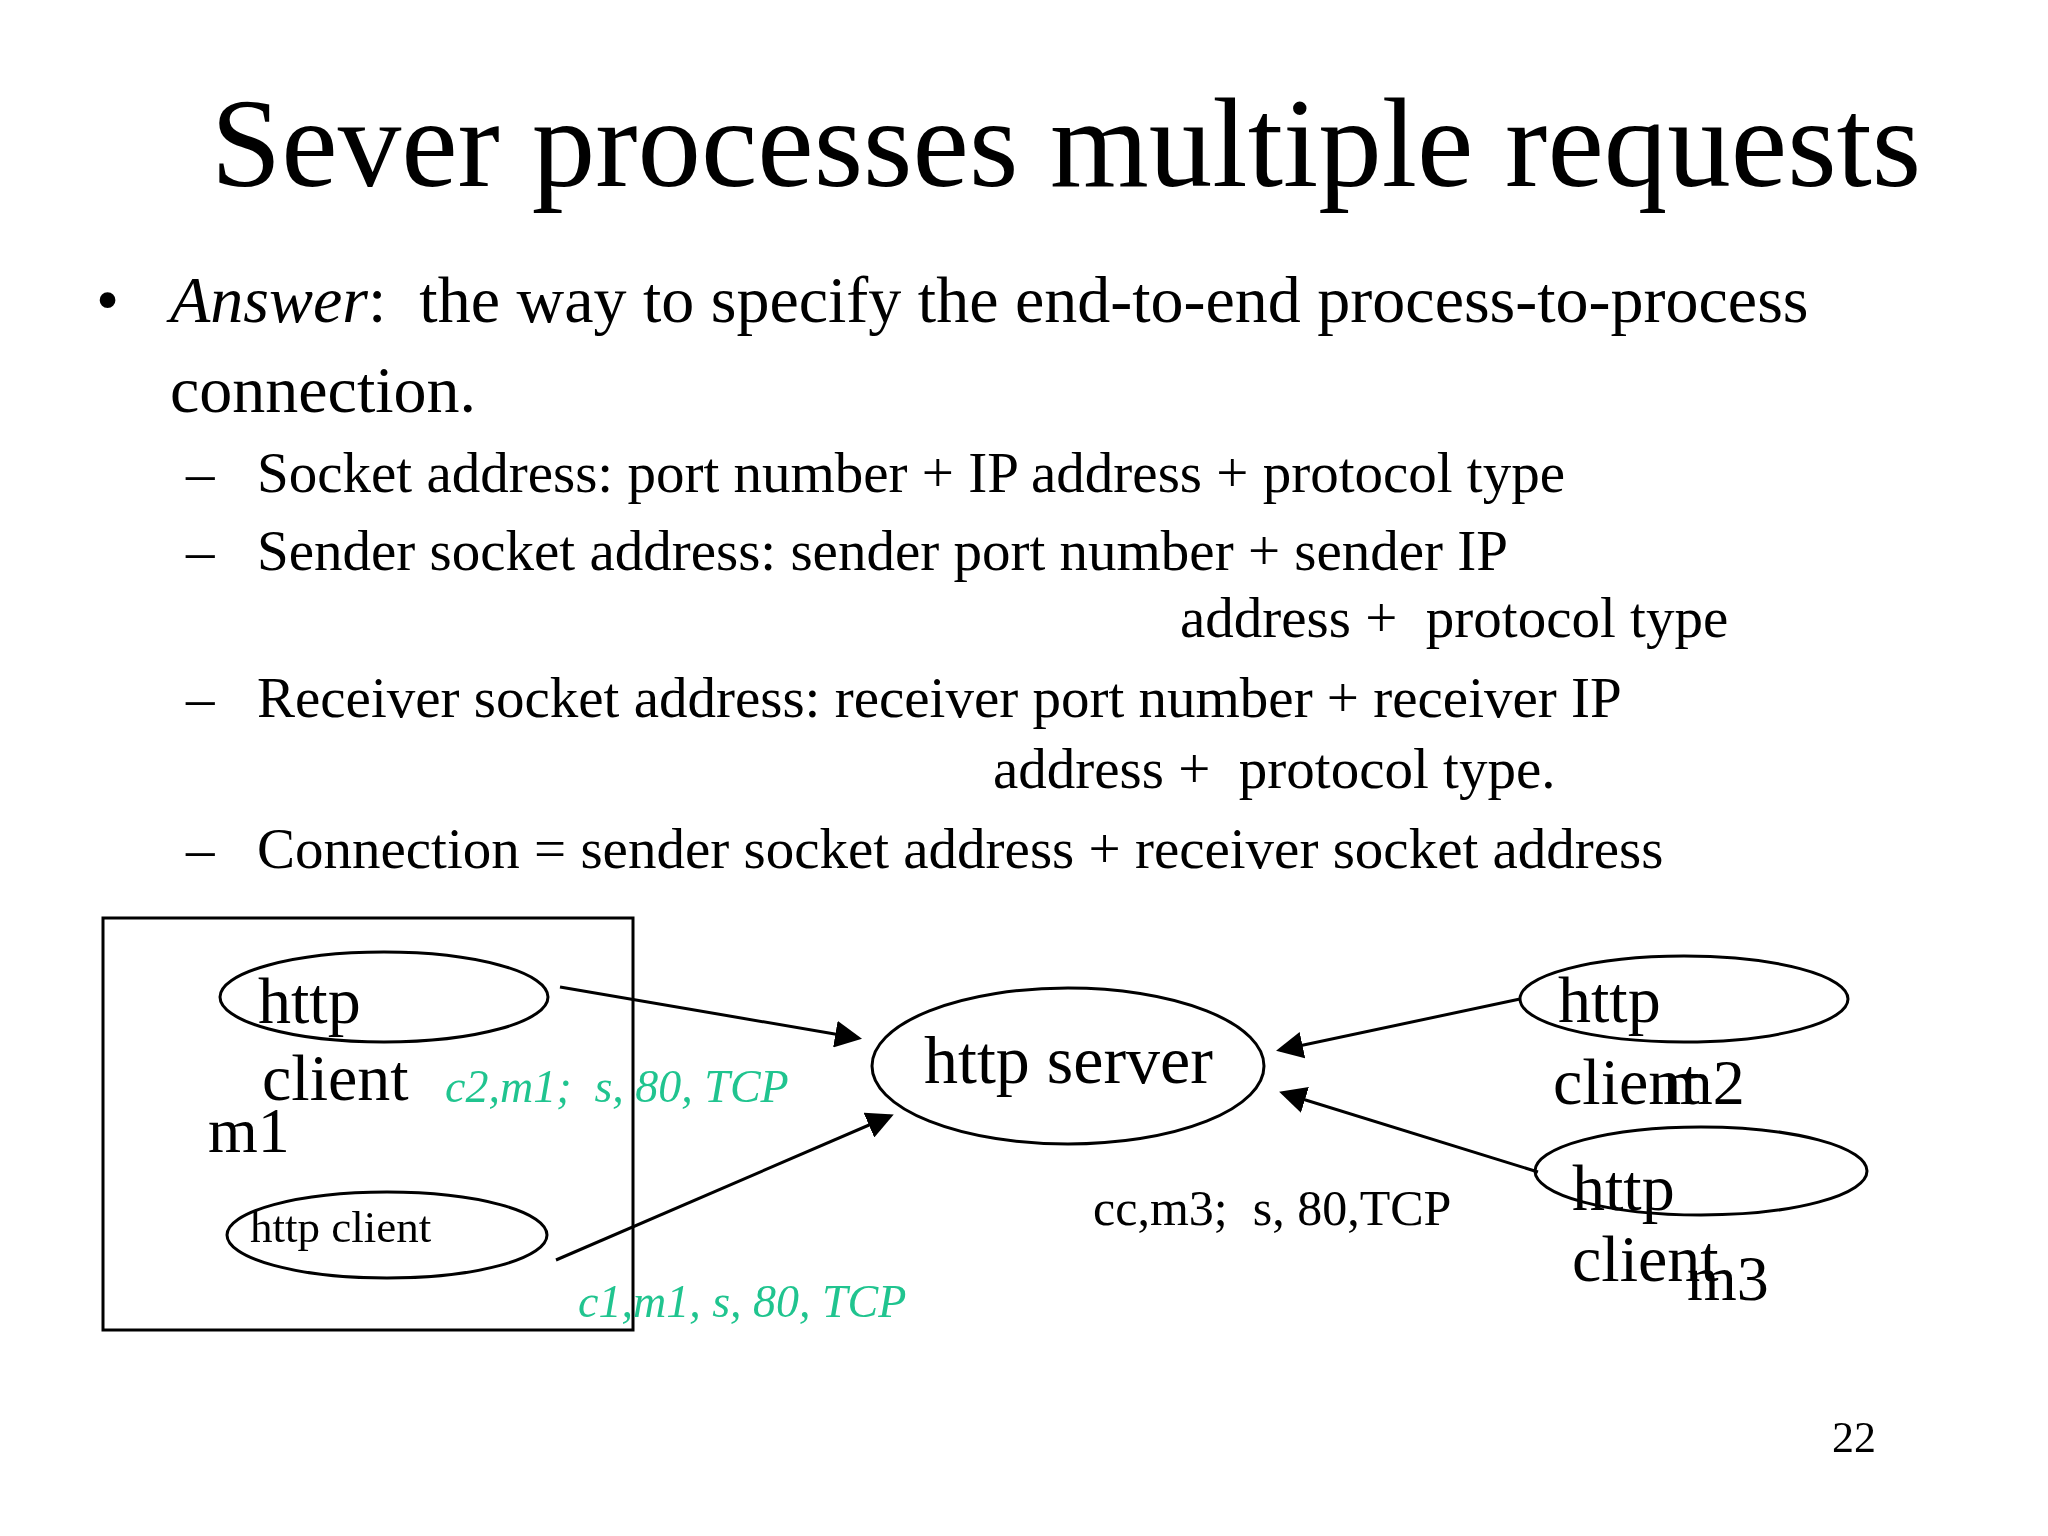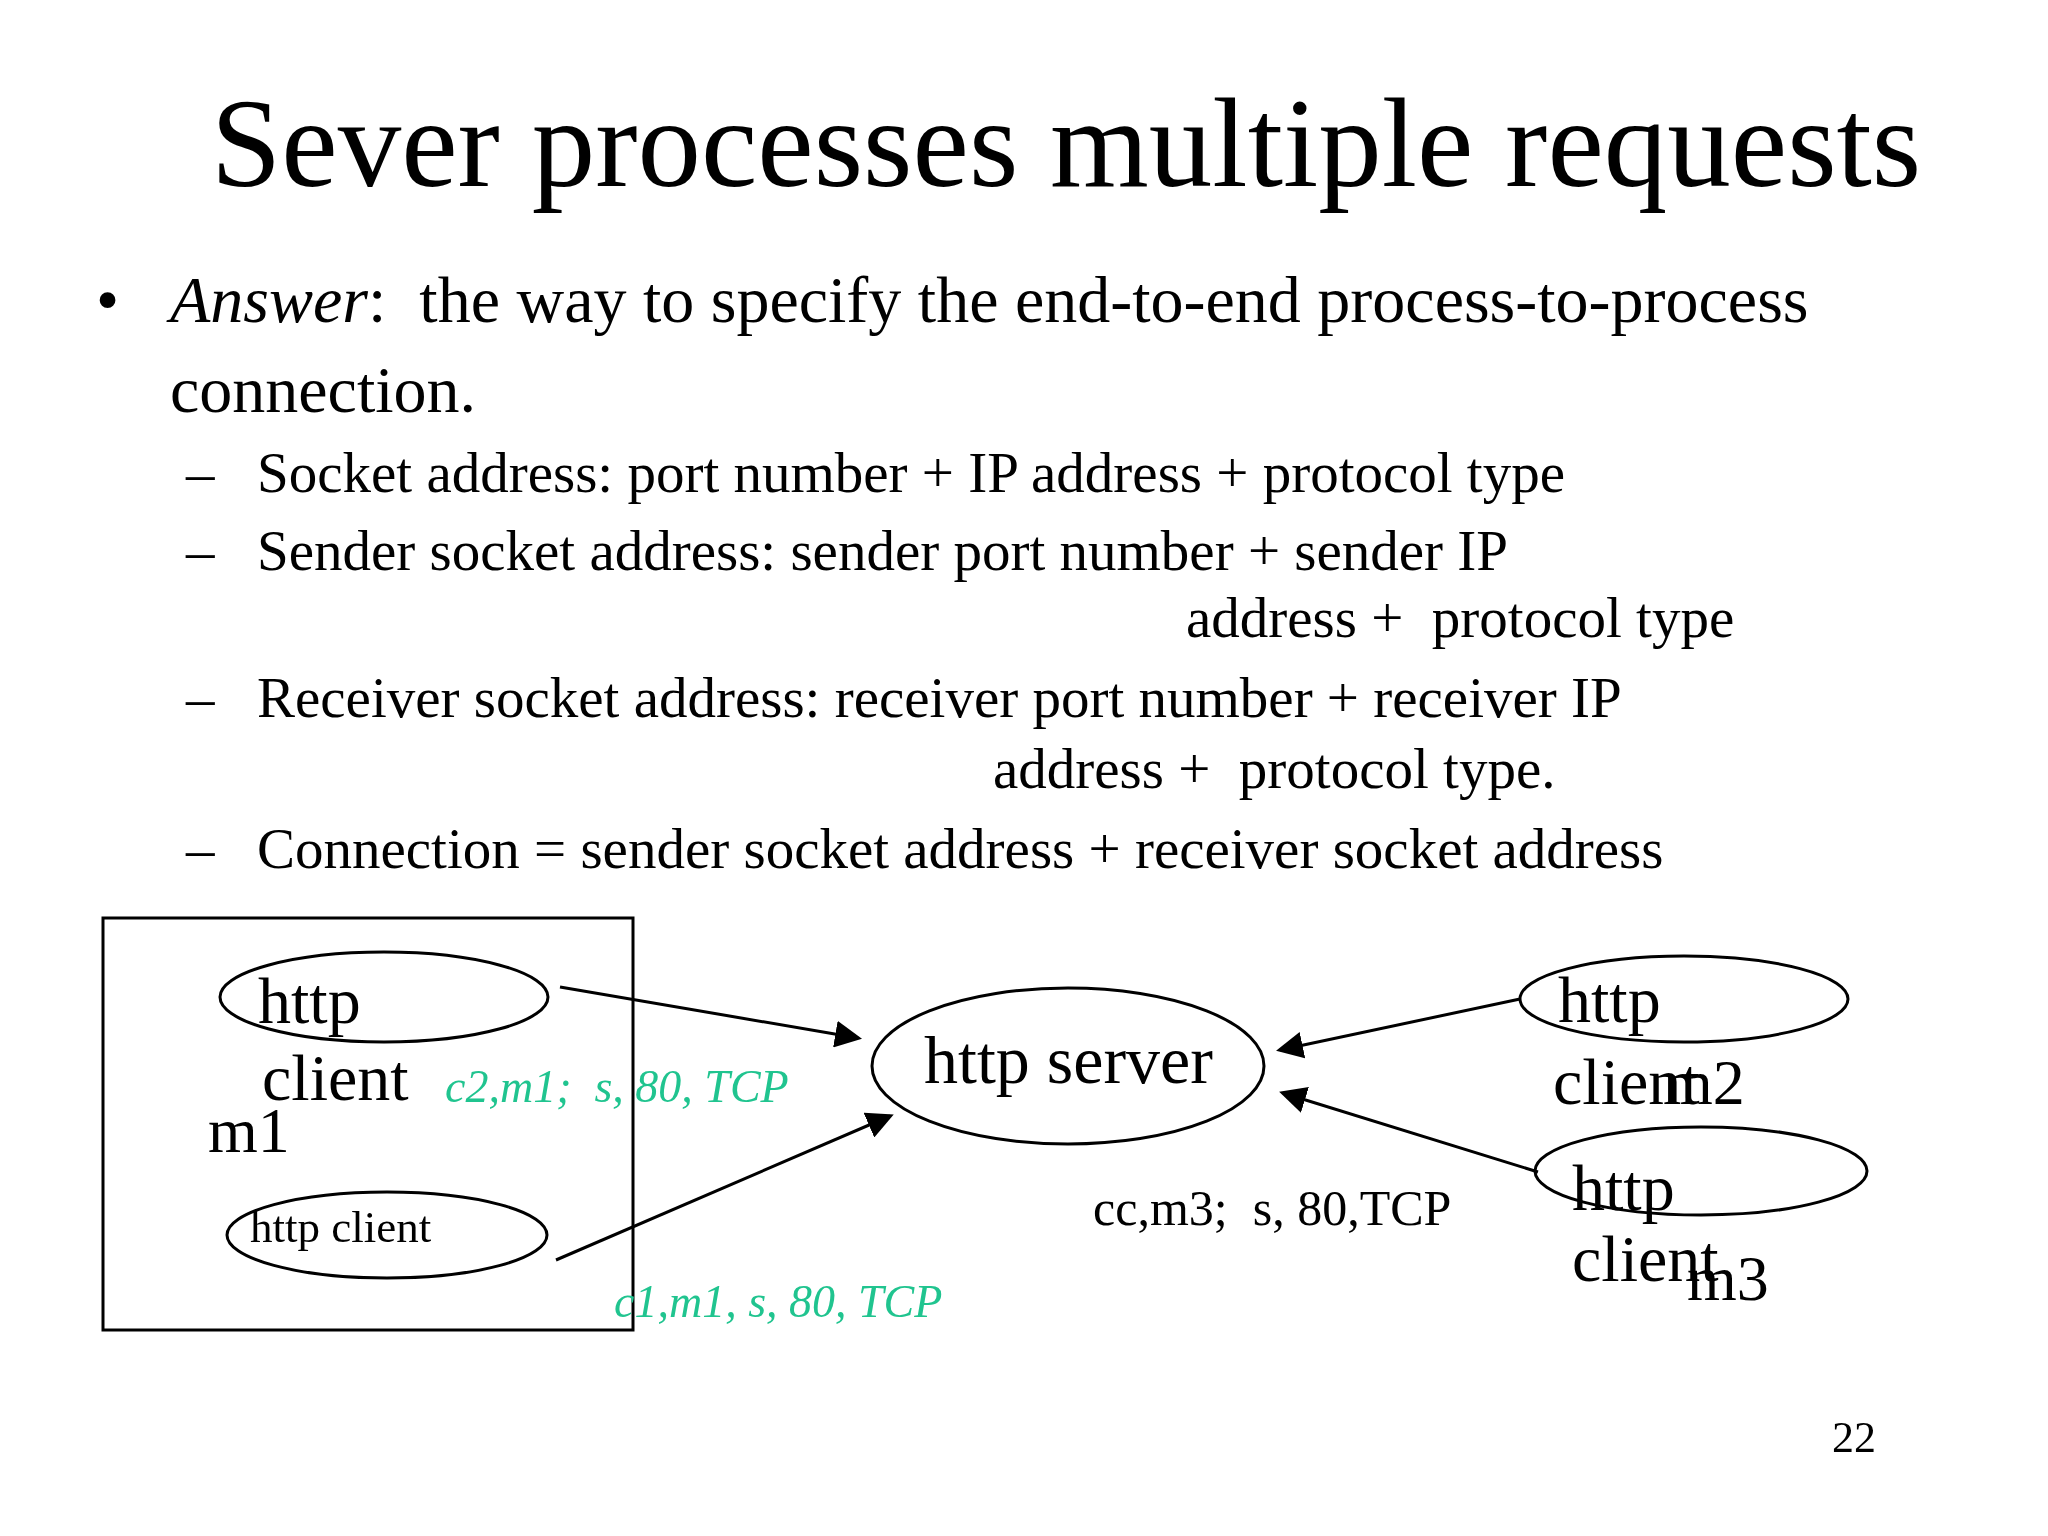--- a/index.html
+++ b/index.html
@@ -21,41 +21,41 @@
   }
   .b1-marker { left: 96px; top: 267px; font-size: 66px; }
   .b1-line   { left: 170px; font-size: 66px; }
   .b1-l1 { top: 267px; }
   .b1-l2 { top: 357px; }
   .italic { font-style: italic; }
   .dash { left: 186px; font-size: 57px; }
   .sub  { left: 257px; font-size: 57px; }
   .s1 { top: 444px; }
   .s2 { top: 522px; }
-  .s2c { left: 1180px; top: 589px; font-size: 57px; margin-left: 6px; }
+  .s2c { left: 1180px; top: 589px; font-size: 57px; }
   .s3 { top: 669px; }
   .s3c { left: 993px; top: 740px; font-size: 57px; }
   .s4 { top: 820px; }
   .diagram-svg { position:absolute; left:0; top:0; }
   .lbl { font-size: 66px; }
   .lbl-a-http   { left: 258px;  top: 968px; }
   .lbl-a-client { left: 262px;  top: 1045px; }
   .lbl-b        { left: 250px;  top: 1205px; font-size: 45px; }
   .lbl-server   { left: 924px;  top: 1026px; font-size: 68px; }
   .lbl-m2-http   { left: 1558px; top: 967px; }
   .lbl-m2-client { left: 1553px; top: 1049px; }
   .lbl-m3-http   { left: 1572px; top: 1155px; }
   .lbl-m3-client { left: 1572px; top: 1226px; }
   .mlabel { font-size: 64px; }
   .m1 { left: 208px;  top: 1099px; }
   .m2 { left: 1663px; top: 1051px; }
   .m3 { left: 1687px; top: 1247px; }
   .green { font-size: 46px; font-style: italic; }
   .conn2 { left: 445px; top: 1064px; }
-  .conn1 { left: 578px; top: 1279px; margin-left: 36px; }
+  .conn1 { left: 578px; top: 1279px; }
   .conn3 { left: 1093px; top: 1183px; font-size: 50px; color:#000; }
   .pagenum { left: 1832px; top: 1416px; font-size: 44px; }
 </style>
 </head>
 <body>
 
 <div class="slide">
 
   <svg class="diagram-svg" width="2048" height="1536" viewBox="0 0 2048 1536">
     <defs>

